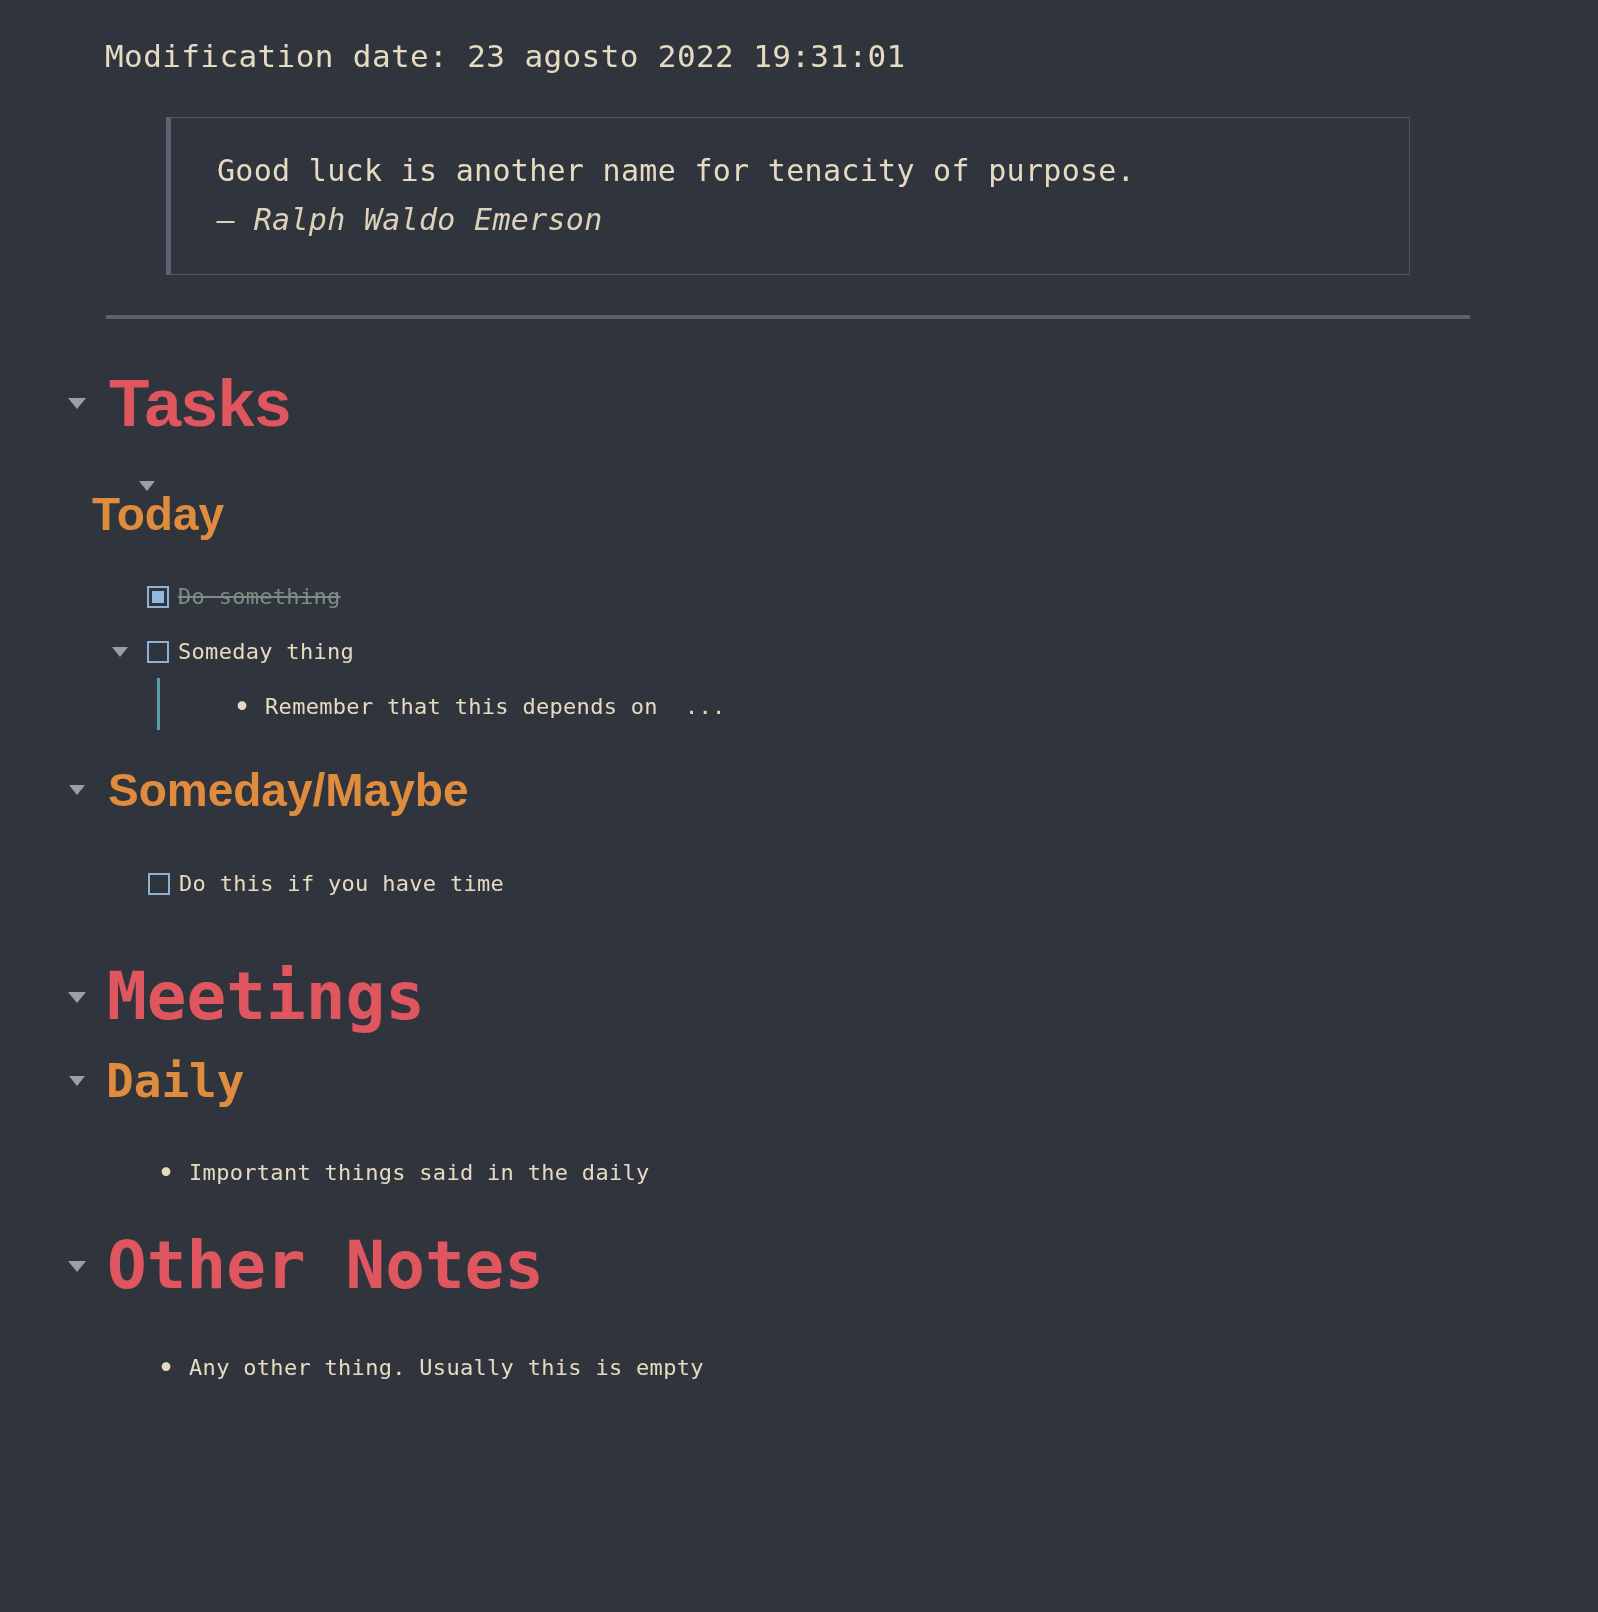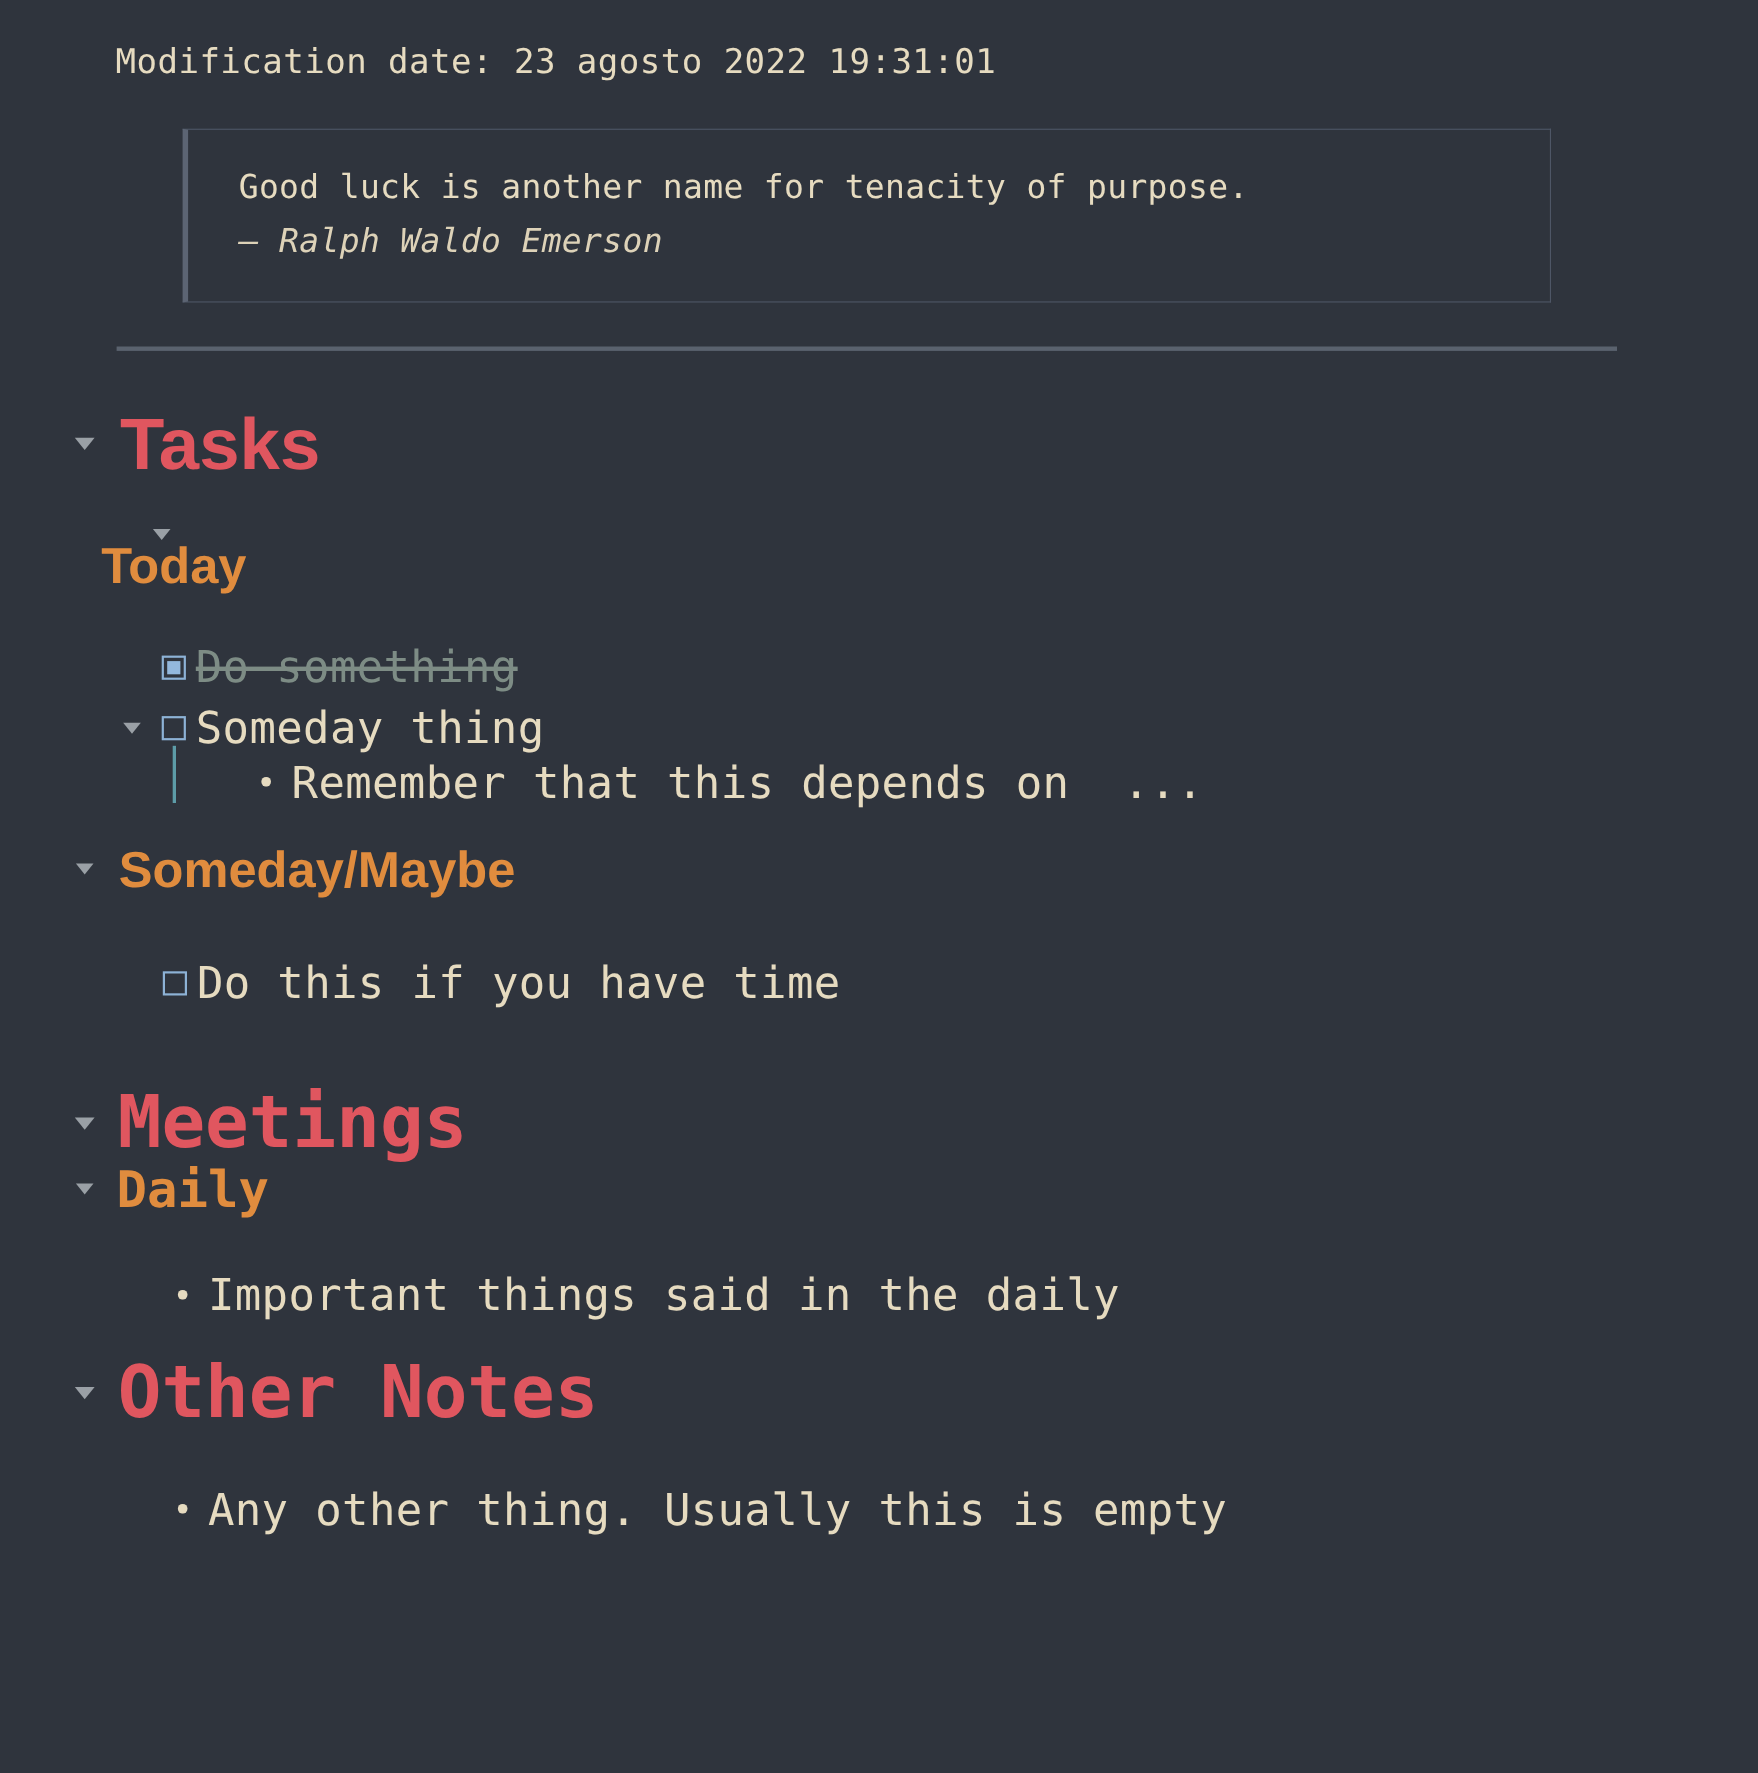--- a/index.html
+++ b/index.html
@@ -103,21 +103,21 @@
     font-size: 46px;
     line-height: 1;
     font-weight: bold;
     color: #e08c3e;
   }
   .h2.sans { font-family: "Liberation Sans", "DejaVu Sans", sans-serif; }
   .h2.mono { font-family: "DejaVu Sans Mono", "Liberation Mono", monospace; }
 
   
   .body-text {
-    font-size: 40px;
+    font-size: 22px;
     color: #e6dbc0;
     letter-spacing: 0.3px;
   }
 
   
   .cb {
     width: 22px;
     height: 22px;
     box-sizing: border-box;
     border: 2px solid #8db2d6;
@@ -203,21 +203,21 @@
   <div class="row" style="left:69px; top:767px;">
     <span class="caret small"></span>
     <span class="h2 sans" style="margin-left:23px;">Someday/Maybe</span>
   </div>
 
   <div class="row" style="left:148px; top:871px;">
     <span class="cb"></span>
     <span class="body-text task-label">Do this if you have time</span>
   </div>
 
-  <div class="row" style="left:68px; top:988px;">
+  <div class="row" style="left:68px; top:964px;">
     <span class="caret"></span>
     <span class="h1 mono" style="margin-left:21px;">Meetings</span>
   </div>
 
   <div class="row" style="left:69px; top:1058px;">
     <span class="caret small"></span>
     <span class="h2 mono" style="margin-left:21px;">Daily</span>
   </div>
 
   <div class="row" style="left:157px; top:1155px;">

